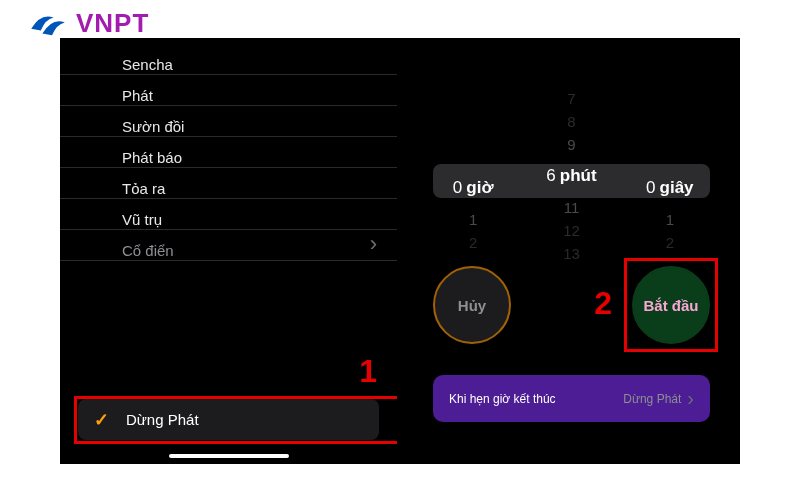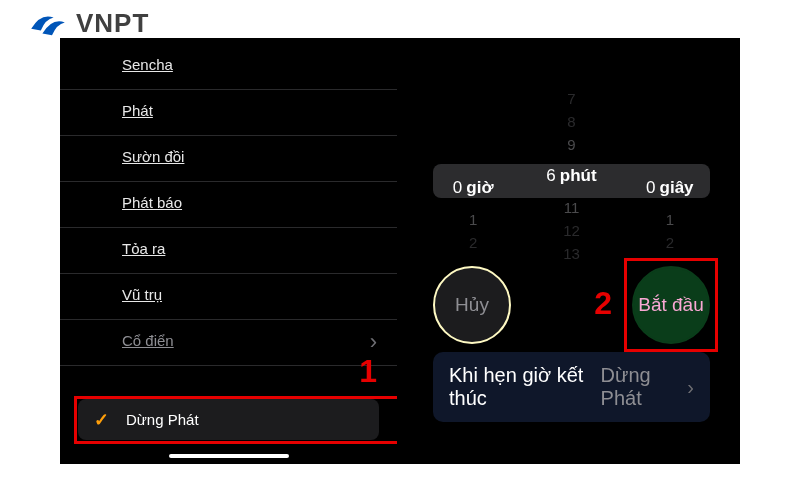--- a/index.html
+++ b/index.html
@@ -11,21 +11,21 @@
     position: relative;
     overflow: hidden;
   }
   .logo {
     position: absolute;
     top: 8px;
     left: 28px;
     display: flex;
     align-items: center;
     gap: 8px;
-    color: #404040;
+    color: #a21caf;
     font-weight: 700;
     font-size: 26px;
     letter-spacing: 1px;
   }
   .logo svg { width: 40px; height: 30px; }
   .screens {
     position: absolute;
     top: 38px;
     left: 60px;
     right: 60px;
@@ -40,24 +40,23 @@
     background: #000;
     position: relative;
     border-radius: 28px 28px 0 0;
     overflow: hidden;
   }
   
   .sound-list { padding-top: 6px; }
   .sound-item {
     color: #e8e8e8;
     font-size: 15px;
-    padding: 12px 18px 16px 62px;
+    padding: 12px 18px 1px 62px;
     border-bottom: 1px solid #2a2a2c;
     text-align: left;
-    text-decoration: underline;
   }
   .sound-item.header {
     color: #8e8e93;
     text-transform: none;
     font-size: 15px;
     padding-left: 62px;
   }
   .sound-item.chevron { position: relative; }
   .sound-item.chevron::after {
     content: "›";
@@ -169,23 +168,24 @@
     justify-content: space-between;
     align-items: center;
   }
   .round-btn {
     width: 78px;
     height: 78px;
     border-radius: 50%;
     display: flex;
     align-items: center;
     justify-content: center;
-    font-size: 19px;
-    border: 2px solid #fef9c3;
+    font-size: 15px;
+    border: 2px solid #a16207;
     cursor: pointer;
+    font-weight: bold;
   }
   .btn-cancel { background: #1c1c1e; color: #8e8e93; }
   .btn-start { background: #0a3d1a; color: #f9a8d4; border-color: #0a3d1a; }
   .highlight-box-2 {
     position: absolute;
     bottom: 112px;
     right: 22px;
     width: 94px;
     height: 94px;
     border: 3px solid #e60000;
@@ -197,28 +197,28 @@
     right: 128px;
     color: #e60000;
     font-size: 32px;
     font-weight: 700;
   }
   .end-row {
     position: absolute;
     bottom: 42px;
     left: 30px;
     right: 30px;
-    background: #0f172a;
+    background: #4c1d95;
     border-radius: 10px;
     padding: 12px 16px;
     display: flex;
     justify-content: space-between;
     align-items: center;
     color: #fff;
-    font-size: 20px;
+    font-size: 12px;
   }
   .end-row .value { color: #8e8e93; display: flex; align-items: center; gap: 6px; }
   .end-row .value::after { content: "›"; color: #6e6e73; font-size: 20px; }
 </style>
 </head>
 <body>
 
 <div class="logo">
   <svg viewBox="0 0 50 36">
     <path d="M4 24 Q16 4 32 10 Q22 12 16 26 Z" fill="#0055b8"></path>

